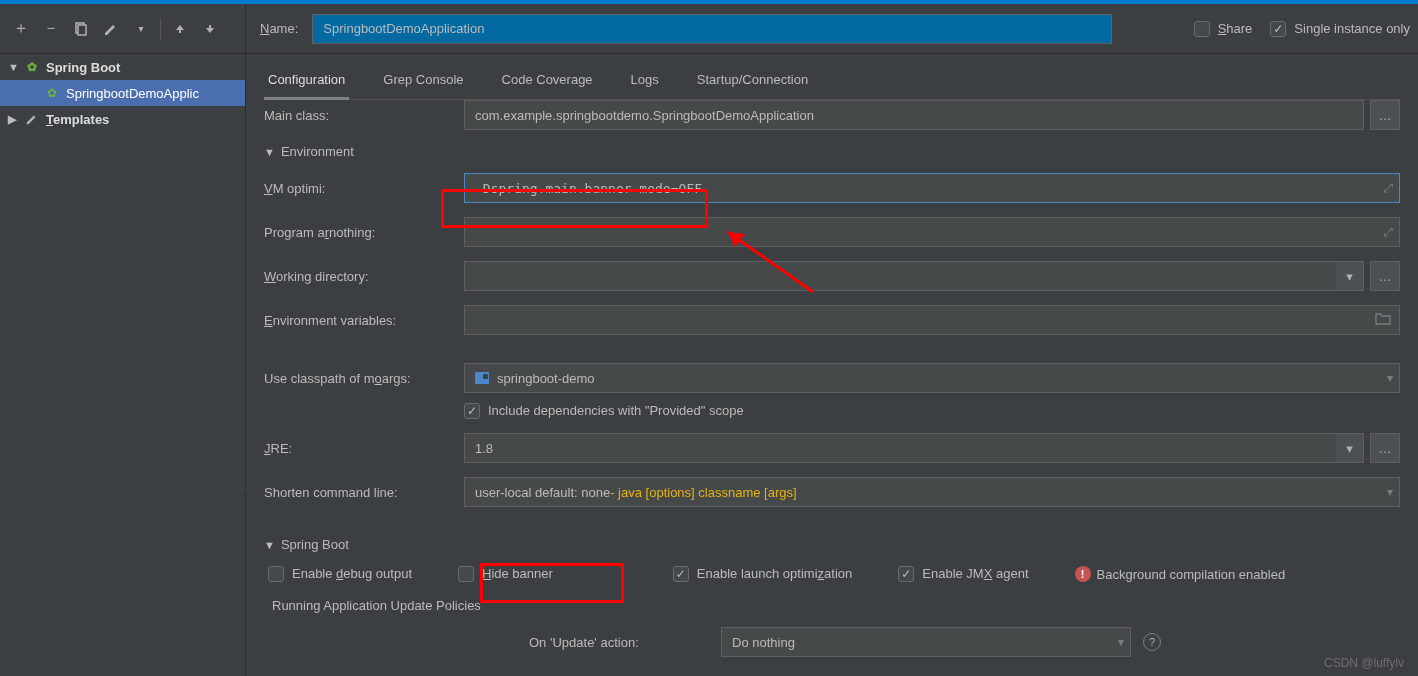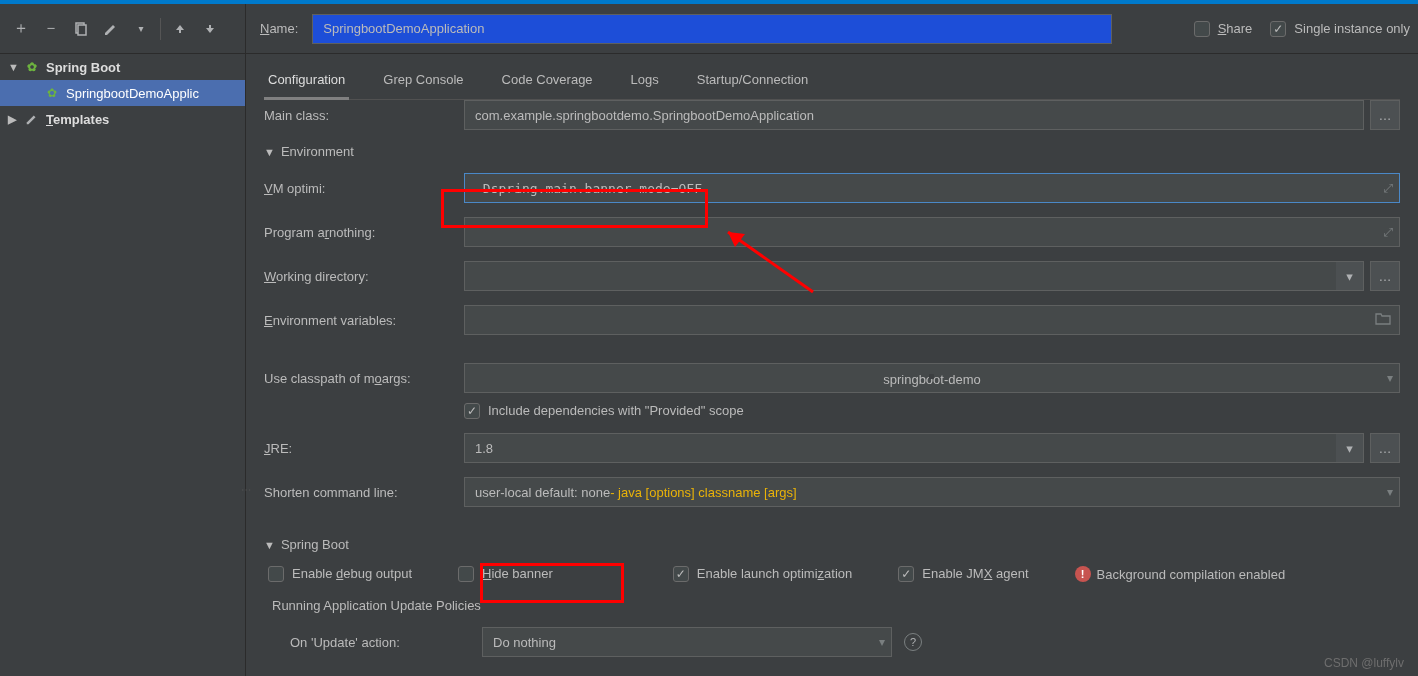--- a/index.html
+++ b/index.html
@@ -50,21 +50,21 @@
   align-items: center;
   padding-left: 14px;
   flex: 1;
 }
 .name-label { color: #bbbbbb; }
 .underline-letter { text-decoration: underline; }
 .name-input {
   margin-left: 14px;
   width: 800px;
   height: 30px;
-  background: #1d4ed8;
+  background: #0369a1;
   border: 1px solid #5e6060;
   padding: 0 10px;
   color: #bbbbbb;
   font-size: 13px;
 }
 .right-checks {
   display: flex;
   align-items: center;
   gap: 18px;
   padding-right: 8px;
@@ -212,21 +212,21 @@
   border: 3px solid #ff0000;
   pointer-events: none;
   z-index: 100;
 }
 .arrow-svg {
   position: absolute;
   z-index: 101;
   pointer-events: none;
 }
 .dim-text { color: #eab308; }
-.indent { padding-left: 26px; }
+.indent { padding-left: 26px; justify-content: center; }
 .watermark {
   position: absolute;
   bottom: 6px;
   right: 14px;
   color: #6e6e6e;
   font-size: 12px;
 }
 .gutter {
   position: absolute;
   left: 244px;
@@ -407,21 +407,21 @@
               <path d="M1 2 L6 2 L7 4 L15 4 L15 12 L1 12 Z" fill="none" stroke="#7a7f80" stroke-width="1.3"></path>
             </svg>
         </span>
       </div>
     </div>
 
     <div style="height:14px;"></div>
 
     <div class="form-row">
       <div class="form-label"><span>Use classpath of m</span><span class="underline-letter">o</span><span>args:</span></div>
-      <div class="form-input" style="display:flex;align-items:center;flex-direction:column;">
+      <div class="form-input" style="display:flex;align-items:center;">
         <span class="module-icon"></span>
         <span>springboot-demo</span>
         <span class="expand-icon">▾</span>
       </div>
     </div>
 
     <div class="form-row" style="padding-left:200px;margin-top:-4px;">
       <div class="checkbox">
         <span class="cb-box checked"></span>
         <span>Include dependencies with "Provided" scope</span>

